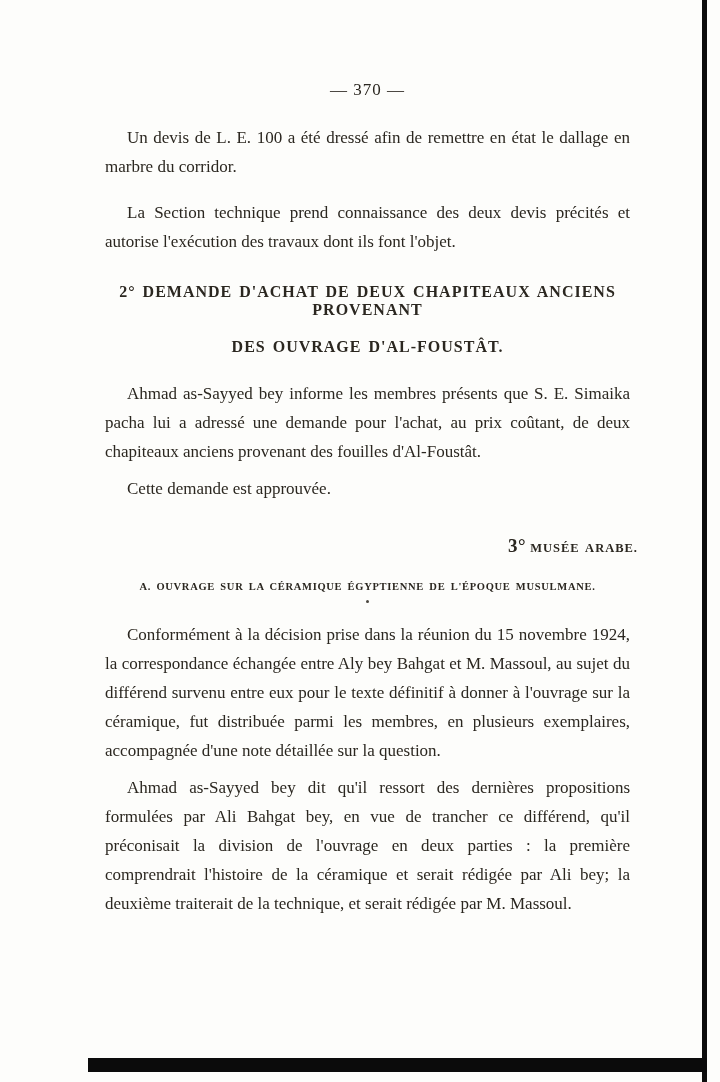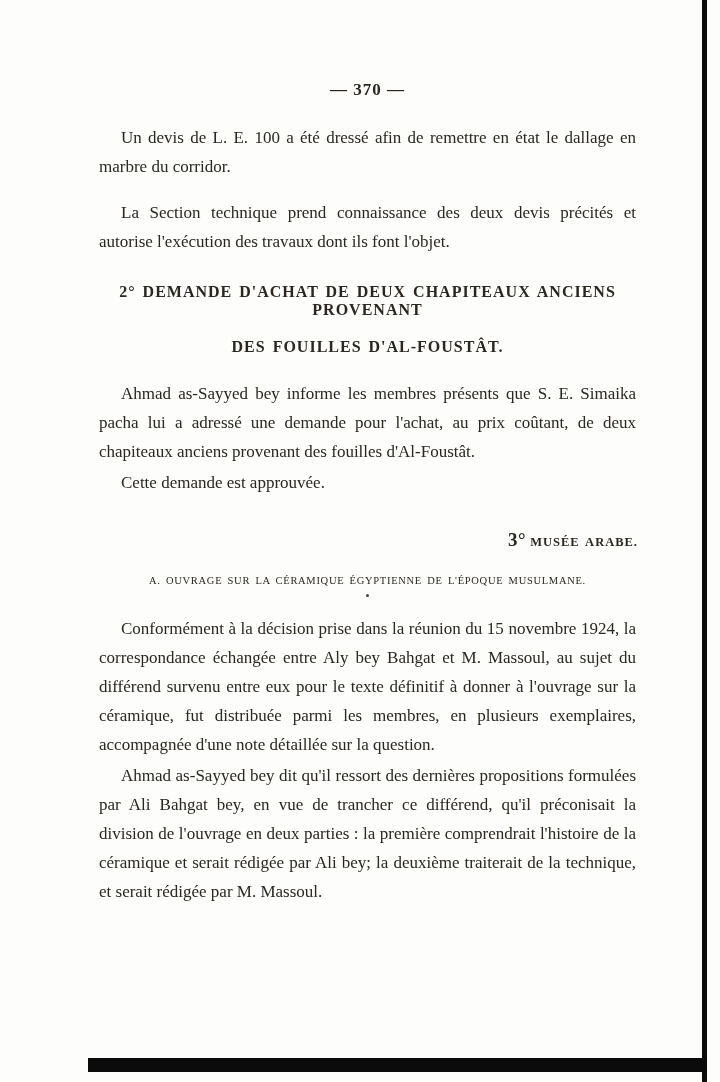--- a/index.html
+++ b/index.html
@@ -19,31 +19,31 @@
     position: absolute;
     left: 97px;
     top: 0;
     width: 541px;
   }
   .page-number {
     text-align: center;
     padding-top: 80px;
     font-size: 17px;
     letter-spacing: 1px;
-    font-weight: 700;
+    font-weight: 400;
   }
   .head-b {
     margin-top: 40px;
     font-size: 11.5px;
     font-weight: 700;
     letter-spacing: 0.9px;
     word-spacing: 2px;
   }
   .para {
-    margin: 2px;
+    margin: 8px;
     font-size: 17px;
     line-height: 29px;
     text-align: justify;
     text-indent: 22px;
   }
   .m-top-24 { margin-top: 23px; }
   .m-top-17 { margin-top: 17px; }
   .head-2 {
     text-align: center;
     margin-top: 27px;
@@ -67,21 +67,21 @@
   .head-3 .head-3-text {
     font-size: 12.5px;
     font-weight: 700;
     letter-spacing: 1px;
     word-spacing: 2px;
   }
   .head-a {
     text-align: center;
     margin-top: 24px;
     font-size: 10.5px;
-    font-weight: 400;
+    font-weight: 700;
     letter-spacing: 0.7px;
     word-spacing: 2px;
   }
   .ink-dot {
     width: 3px;
     height: 3px;
     border-radius: 50%;
     background: #4a463f;
     margin: 8px auto 0 auto;
   }
@@ -109,21 +109,21 @@
 
   <div class="page-number">— 370 —</div>
 
 
   <p class="para m-top-24">Un devis de L. E. 100 a été dressé afin de remettre en état le dallage en marbre du corridor.</p>
 
   <p class="para m-top-17">La Section technique prend connaissance des deux devis précités et autorise l'exécution des travaux dont ils font l'objet.</p>
 
   <div class="head-2">2°  DEMANDE D'ACHAT DE DEUX CHAPITEAUX ANCIENS PROVENANT</div>
 
-  <div class="head-2 head-2-line2">DES FOUILLES D'AL-FOUSTÂT.</div>
+  <div class="head-2 head-2-line2">DES OUVRAGE D'AL-FOUSTÂT.</div>
 
   <p class="para m-top-24">Ahmad as-Sayyed bey informe les membres présents que S. E. Simaika pacha lui a adressé une demande pour l'achat, au prix coûtant, de deux chapiteaux anciens provenant des fouilles d'Al-Foustât.</p>
 
   <p class="para">Cette demande est approuvée.</p>
 
   <div class="head-3">
     <span class="head-3-num">3°</span>
     <span class="head-3-text">MUSÉE ARABE.</span>
   </div>
 

